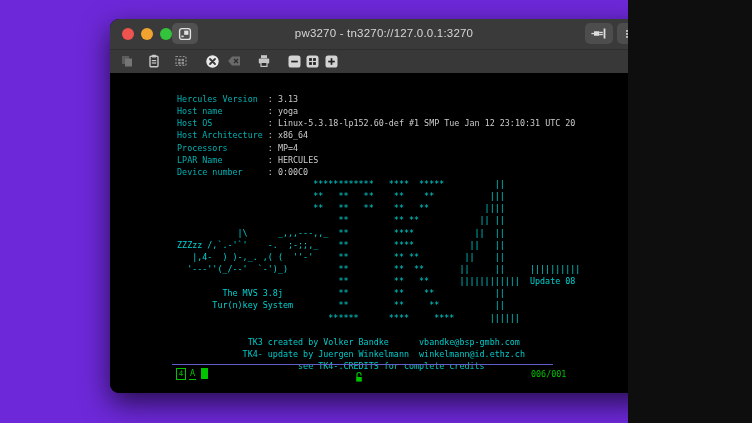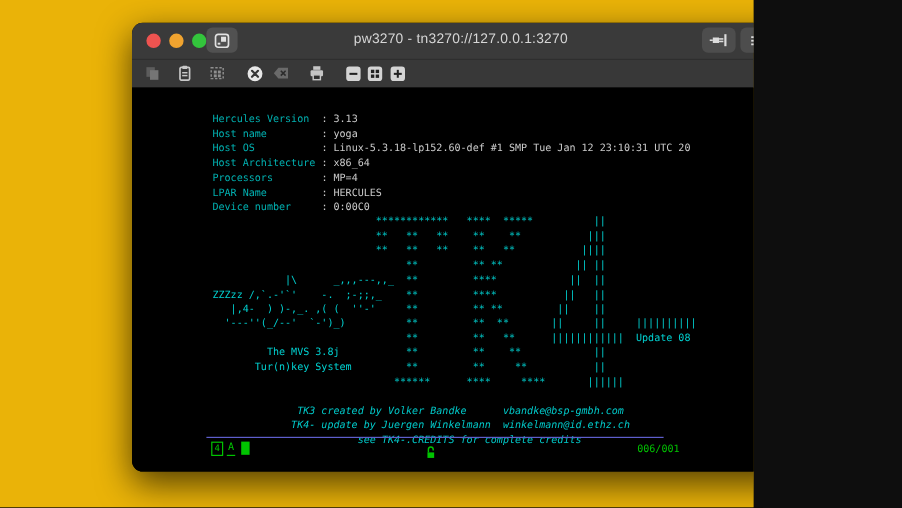--- a/index.html
+++ b/index.html
@@ -1,16 +1,16 @@
 <!DOCTYPE html>
 <html><head>
 <meta charset="utf-8">
 <style>
   html,body{margin:0;padding:0;background:#0e0e0e;}
-  .stage{position:relative;width:628px;height:423px;background:#eab308;overflow:hidden;
+  .stage{position:relative;width:628px;height:423px;background:#6d28d9;overflow:hidden;
          font-family:"Liberation Sans",sans-serif;}
   .window{position:absolute;left:110px;top:19px;width:548px;height:374px;border-radius:9px;
           overflow:hidden;background:#000;box-shadow:0 10px 28px rgba(0,0,0,.65);}
   
   .titlebar{position:relative;height:30px;background:#3a3a3a;border-bottom:1px solid #2e2e2e;}
   .title{position:absolute;left:0;right:0;top:8px;text-align:center;color:#d6d6d6;
          font-size:11.5px;letter-spacing:.2px;}
   .lights{position:absolute;left:12px;top:9px;display:flex;gap:7px;}
   .light{width:12px;height:12px;border-radius:50%;}
   .tb-btn{position:absolute;top:4px;height:21px;background:#515151;border-radius:5px;
@@ -23,21 +23,21 @@
   .tool{position:absolute;top:2px;width:18px;height:18px;display:flex;align-items:center;
         justify-content:center;border-radius:3px;}
   
   .terminal{position:relative;height:321px;background:#000;}
   .screen{position:absolute;left:62px;top:4px;font-family:"DejaVu Sans Mono",monospace;
           font-size:8.4px;line-height:12.15px;white-space:pre;margin-top:16px;}
   .line{height:12.15px;}
   .lbl{color:#00b1b1;}
   .val{color:#cbcbcb;}
   .art{color:#00d2d2;}
-  .cred{color:#00c9c9;font-style:italic;}
+  .cred{color:#00c9c9;}
   .blank{height:12.15px;}
   .oia-sep{position:absolute;left:62px;top:291px;width:381px;height:1px;background:#5e5ecc;}
   .oia{position:absolute;left:62px;top:295px;width:420px;height:13px;
        font-family:"DejaVu Sans Mono",monospace;color:#00c400;}
   .oia-model{position:absolute;left:4px;top:0;width:8px;height:10px;border:1px solid #00c400;
              font-size:7.5px;line-height:10px;text-align:center;}
   .oia-kbd{position:absolute;left:17px;top:0;font-size:8.5px;line-height:11px;
            border-bottom:1px solid #00c400;padding:0 1px;}
   .oia-cursor{position:absolute;left:29px;top:0;width:7px;height:11px;background:#00c400;}
   .oia-lock{position:absolute;left:182px;top:0;}

